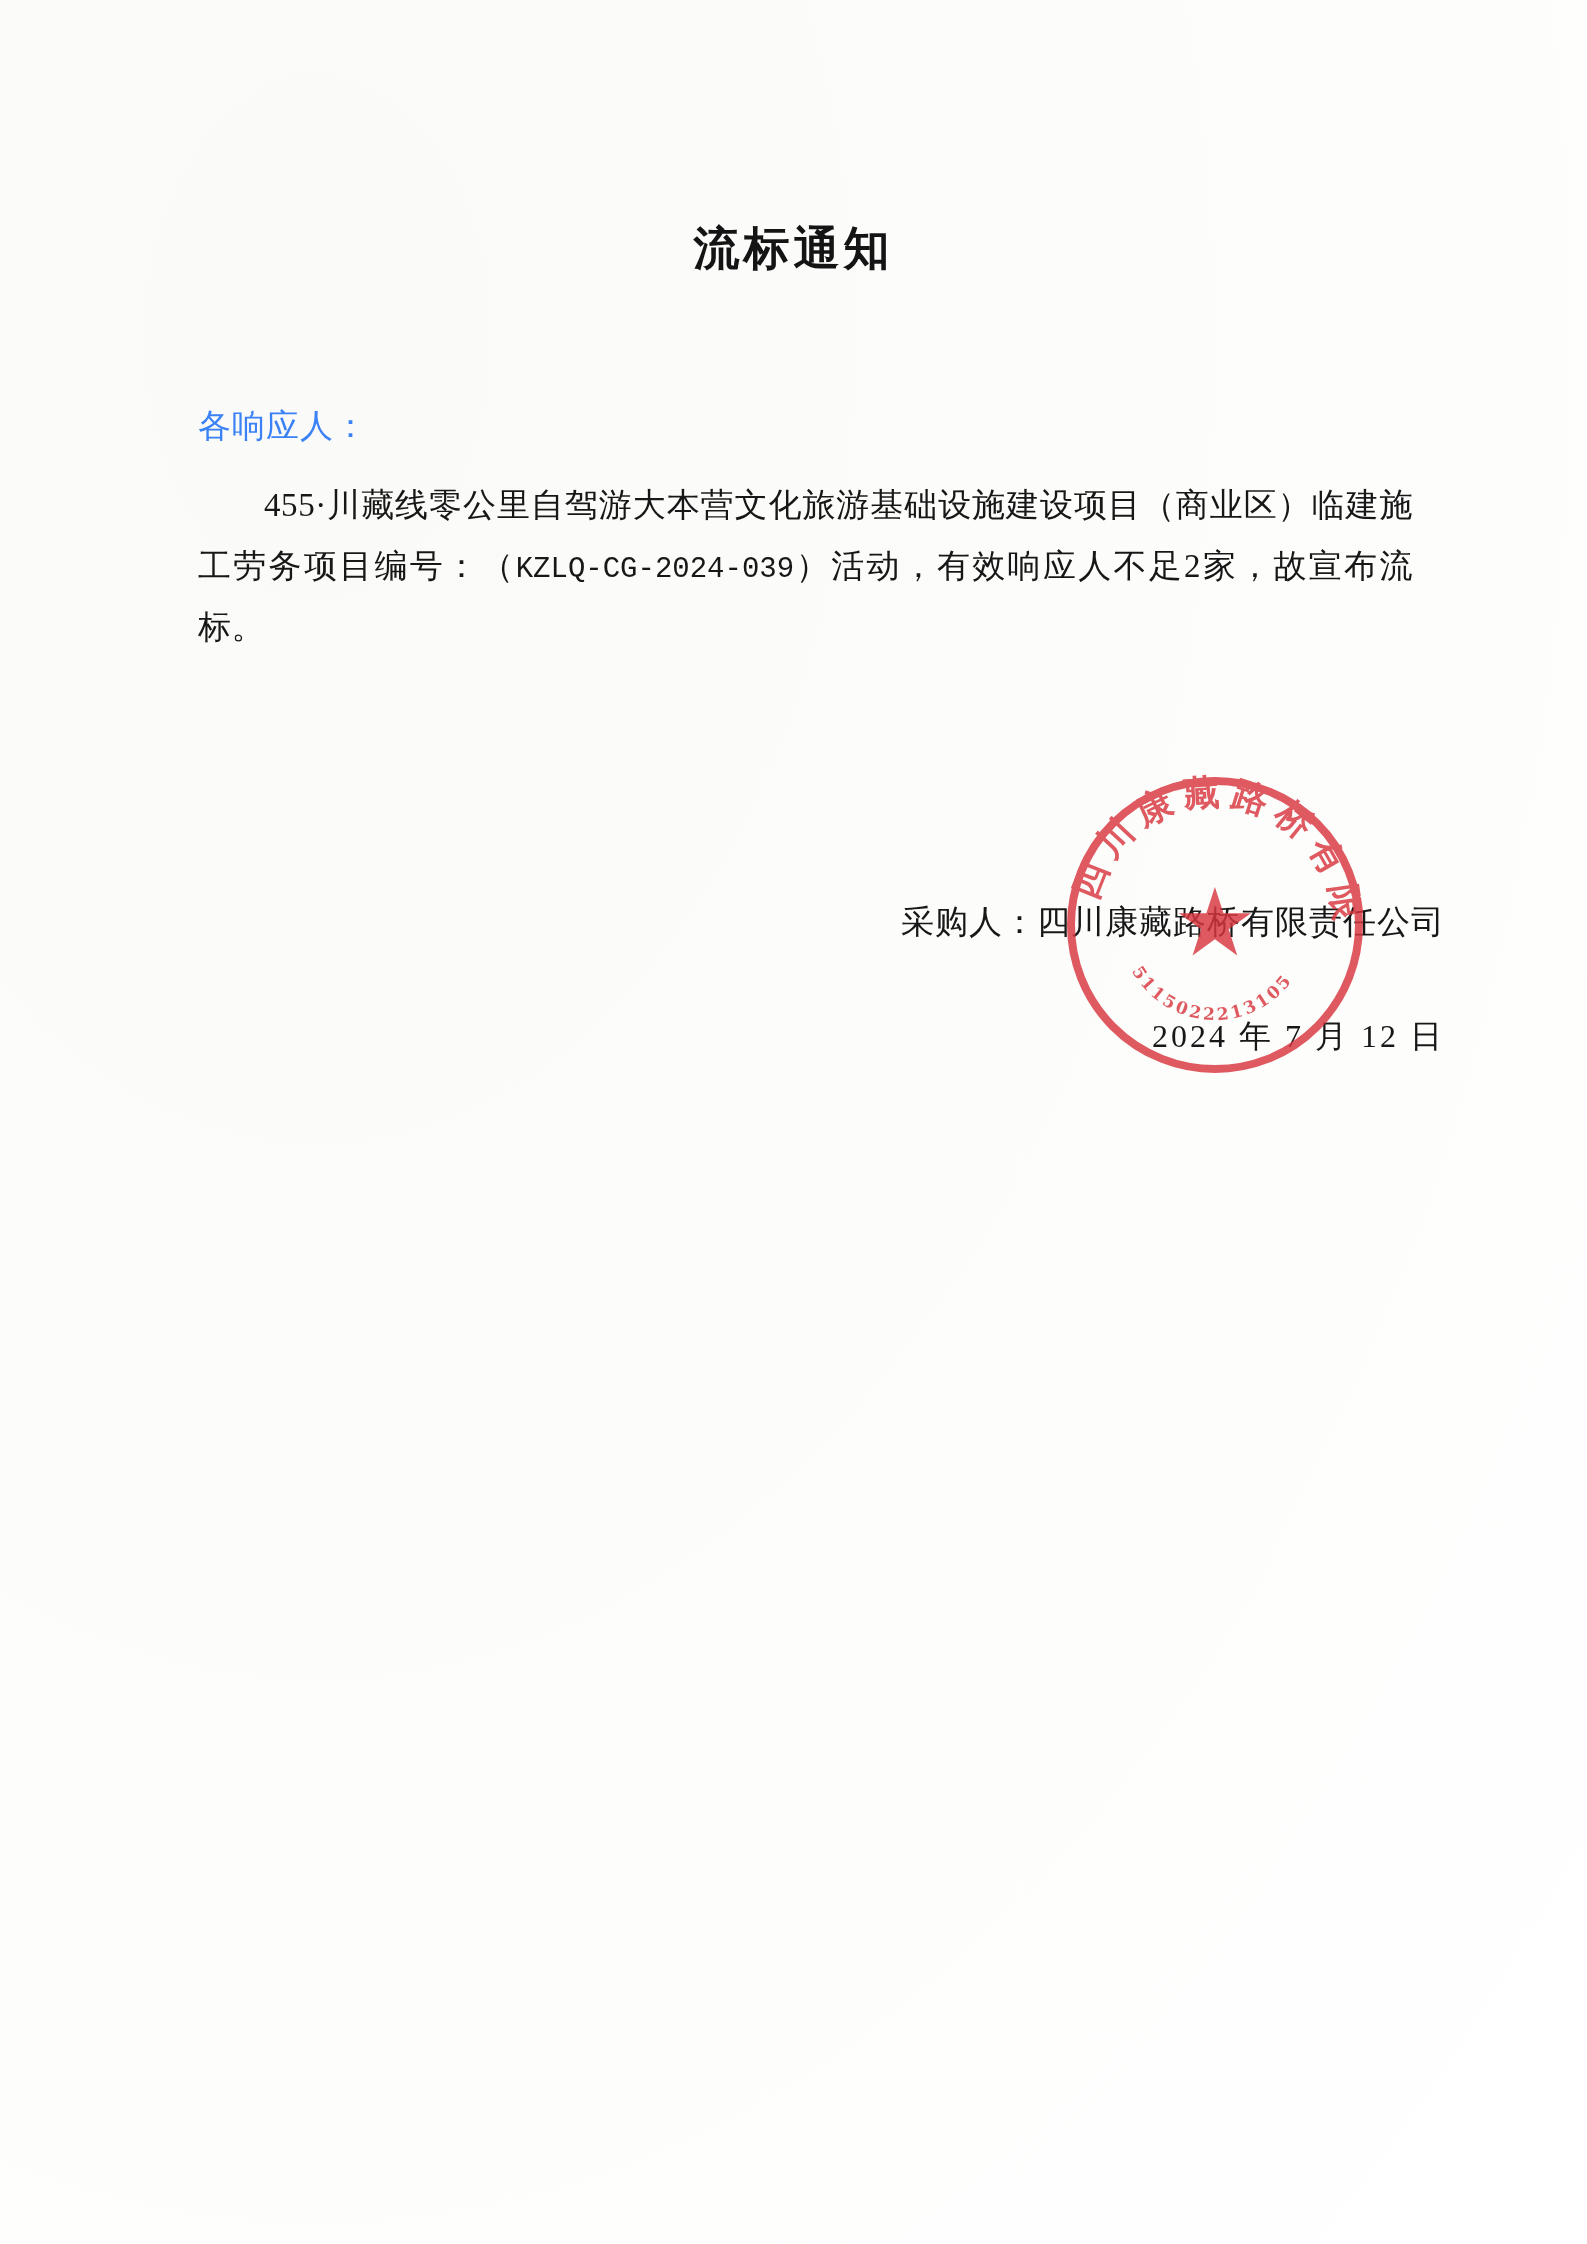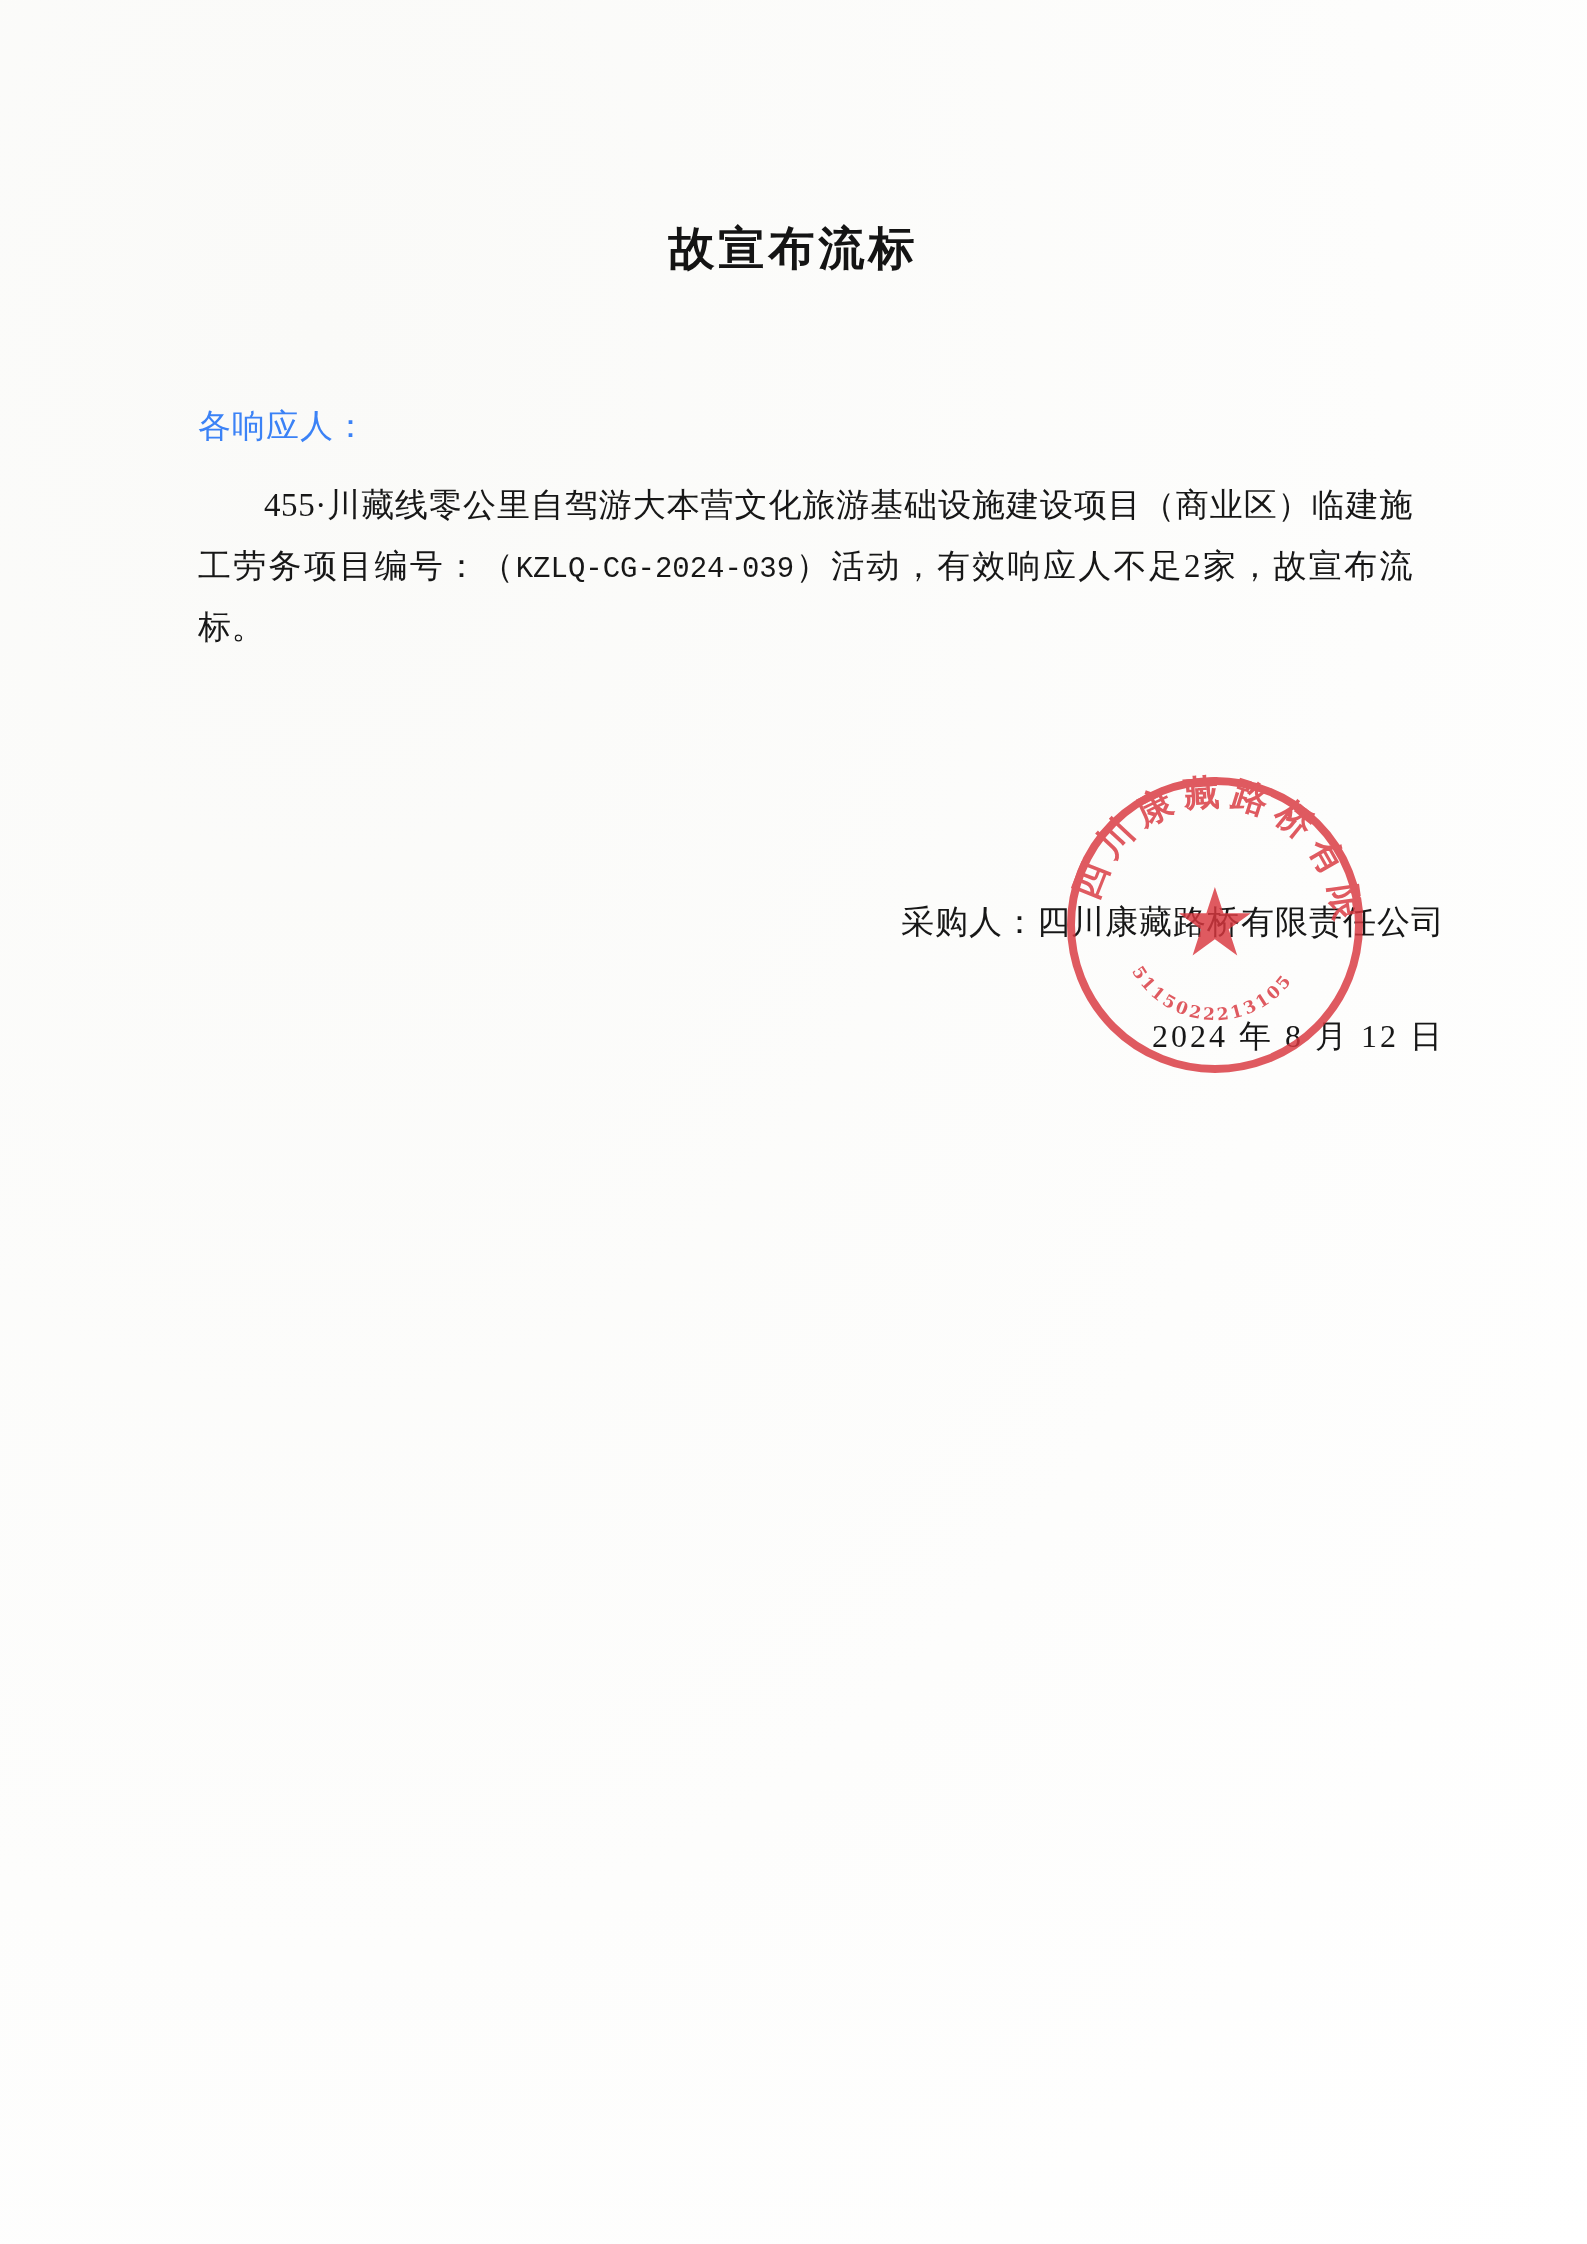--- a/index.html
+++ b/index.html
@@ -104,30 +104,30 @@
     font-weight: bold;
     fill: #d9373f;
   }
 </style>
 </head>
 <body>
 
 <div class="page">
   <div class="paper-tint"></div>
 
-  <div class="doc-title">故宣布流标</div>
+  <div class="doc-title">流标通知</div>
 
   <div class="body-block">
     <div class="salutation">各响应人：</div>
     <div class="para"><span>455·川藏线零公里自驾游大本营文化旅游基础设施建设项目（商业区）临建施工劳务项目编号：（</span><span class="code">KZLQ-CG-2024-039</span><span>）活动，有效响应人不足2家，故宣布流标。</span></div>
   </div>
 
   <div class="sign-block">
     <div class="sign-line">采购人：四川康藏路桥有限责任公司</div>
-    <div class="date-line">2024 年 8 月 12 日</div>
+    <div class="date-line">2024 年 7 月 12 日</div>
   </div>
 
   <div class="seal">
     <svg width="310" height="310" viewBox="0 0 310 310" xmlns="http://www.w3.org/2000/svg">
       <defs>
         <path id="arcTop" d="M 35,155 A 120,120 0 1 1 275,155"></path>
         <path id="arcBottom" d="M 60,155 A 95,95 0 0 0 250,155"></path>
       </defs>
       <circle cx="155" cy="155" r="144" fill="none" stroke="#d9373f" stroke-width="8"></circle>
       <text class="seal-text" font-size="36" letter-spacing="9">

